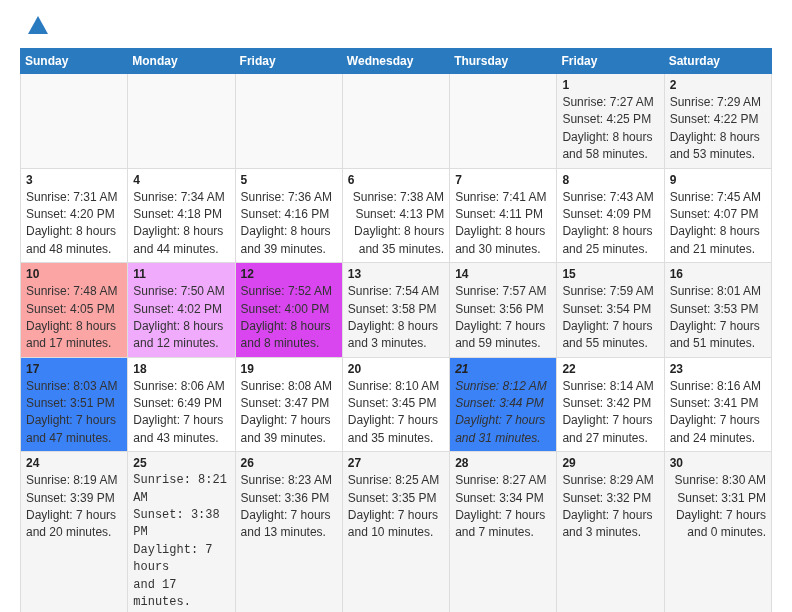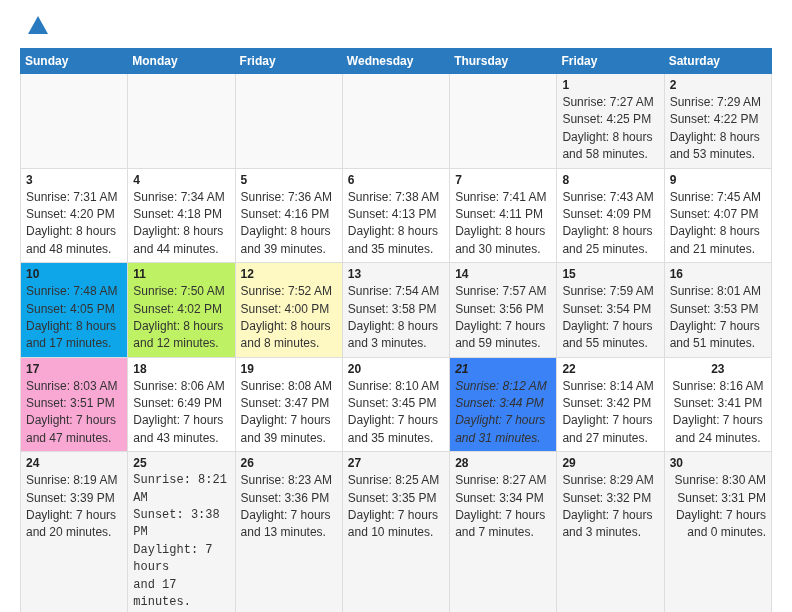--- a/index.html
+++ b/index.html
@@ -181,21 +181,21 @@
           </td>
           <td style="background: rgb(255, 255, 255);">
             <span class="day-num">5</span>
             <div class="day-info" style="white-space: pre-line;">Sunrise: 7:36 AM
 Sunset: 4:16 PM
 Daylight: 8 hours
 and 39 minutes.</div>
           </td>
           <td style="background: rgb(255, 255, 255);">
             <span class="day-num">6</span>
-            <div class="day-info" style="white-space: pre-line;">Sunrise: 7:38 AM
+            <div class="day-info" style="white-space: pre-line; text-align: right;">Sunrise: 7:38 AM
 Sunset: 4:13 PM
 Daylight: 8 hours
 and 35 minutes.</div>
           </td>
           <td style="background: rgb(255, 255, 255);">
             <span class="day-num">7</span>
             <div class="day-info" style="white-space: pre-line;">Sunrise: 7:41 AM
 Sunset: 4:11 PM
 Daylight: 8 hours
 and 30 minutes.</div>
@@ -209,35 +209,35 @@
           </td>
           <td style="background: rgb(255, 255, 255);">
             <span class="day-num">9</span>
             <div class="day-info" style="white-space: pre-line;">Sunrise: 7:45 AM
 Sunset: 4:07 PM
 Daylight: 8 hours
 and 21 minutes.</div>
           </td>
         </tr>
         <tr>
-          <td style="background: #0ea5e9;">
+          <td style="background: #fca5a5;">
             <span class="day-num">10</span>
             <div class="day-info" style="white-space: pre-line;">Sunrise: 7:48 AM
 Sunset: 4:05 PM
 Daylight: 8 hours
 and 17 minutes.</div>
           </td>
-          <td style="background: #bef264;">
+          <td style="background: #f0abfc;">
             <span class="day-num">11</span>
             <div class="day-info" style="white-space: pre-line;">Sunrise: 7:50 AM
 Sunset: 4:02 PM
 Daylight: 8 hours
 and 12 minutes.</div>
           </td>
-          <td style="background: #fef9c3;">
+          <td style="background: #d946ef;">
             <span class="day-num">12</span>
             <div class="day-info" style="white-space: pre-line;">Sunrise: 7:52 AM
 Sunset: 4:00 PM
 Daylight: 8 hours
 and 8 minutes.</div>
           </td>
           <td style="background: rgb(245, 245, 245);">
             <span class="day-num">13</span>
             <div class="day-info" style="white-space: pre-line;">Sunrise: 7:54 AM
 Sunset: 3:58 PM
@@ -260,21 +260,21 @@
           </td>
           <td style="background: rgb(245, 245, 245);">
             <span class="day-num">16</span>
             <div class="day-info" style="white-space: pre-line;">Sunrise: 8:01 AM
 Sunset: 3:53 PM
 Daylight: 7 hours
 and 51 minutes.</div>
           </td>
         </tr>
         <tr>
-          <td style="background: #f9a8d4;">
+          <td style="background: #3b82f6;">
             <span class="day-num">17</span>
             <div class="day-info" style="white-space: pre-line;">Sunrise: 8:03 AM
 Sunset: 3:51 PM
 Daylight: 7 hours
 and 47 minutes.</div>
           </td>
           <td style="background: rgb(255, 255, 255);">
             <span class="day-num">18</span>
             <div class="day-info" style="white-space: pre-line;">Sunrise: 8:06 AM
 Sunset: 6:49 PM
@@ -302,21 +302,21 @@
 Daylight: 7 hours
 and 31 minutes.</div>
           </td>
           <td style="background: rgb(255, 255, 255);">
             <span class="day-num">22</span>
             <div class="day-info" style="white-space: pre-line;">Sunrise: 8:14 AM
 Sunset: 3:42 PM
 Daylight: 7 hours
 and 27 minutes.</div>
           </td>
-          <td style="background: rgb(255, 255, 255); text-align: center;">
+          <td style="background: rgb(255, 255, 255);">
             <span class="day-num">23</span>
             <div class="day-info" style="white-space: pre-line;">Sunrise: 8:16 AM
 Sunset: 3:41 PM
 Daylight: 7 hours
 and 24 minutes.</div>
           </td>
         </tr>
         <tr>
           <td style="background: rgb(245, 245, 245);">
             <span class="day-num">24</span>

